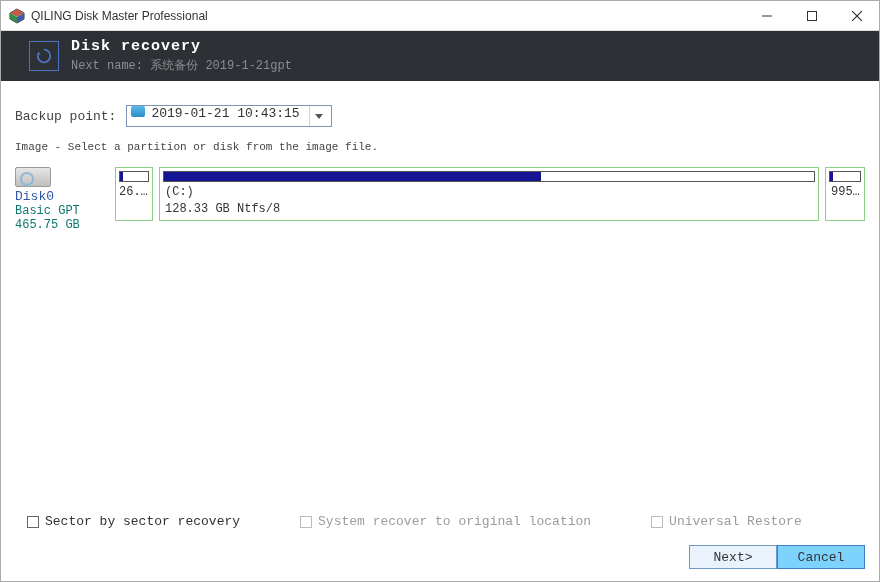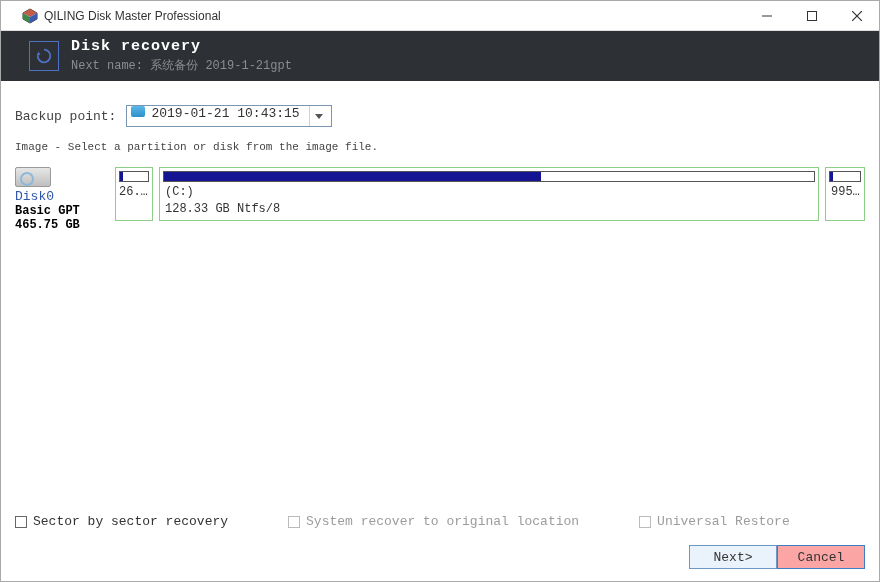--- a/index.html
+++ b/index.html
@@ -15,21 +15,21 @@
 }
 .mono { font-family: "Courier New", Consolas, monospace; }
 
 
 .titlebar {
   height: 30px;
   background: #fff;
   border-bottom: 1px solid #ddd;
   display: flex;
   align-items: center;
-  padding-left: 21px;
+  padding-left: 8px;
 }
 .titlebar .logo {
   width: 16px; height: 16px;
   margin-right: 6px;
   display: inline-flex;
 }
 .titlebar .title {
   font-size: 12px;
   color: #333;
   flex: 1;
@@ -129,21 +129,21 @@
 }
 .disk-drive-icon::after {
   content:"";
   position:absolute;
   left:4px; top:4px;
   width: 10px; height: 10px;
   border: 2px solid #8fb8d8;
   border-radius: 50%;
 }
 .disk-name { color: #2f55a8; font-weight: normal; font-size: 13px; }
-.disk-type, .disk-size { color: #000000; font-weight: bold; }
+.disk-type, .disk-size { color: #0f766e; }
 
 .partition {
   border: 1px solid #8ecf87;
   height: 54px;
   display: flex;
   flex-direction: column;
   padding: 3px;
   gap: 3px;
   font-size: 12px;
   color: #333;
@@ -161,21 +161,21 @@
 }
 .partition .p-line { margin-left: 2px; white-space: nowrap; overflow: hidden; text-overflow: ellipsis; }
 .p-small { width: 38px; }
 .p-small .p-line { margin-left: 0; }
 .p-main { flex: 1; border-color: #8ecf87; }
 .p-end { width: 40px; }
 
 
 .footer {
   position: absolute;
-  left: 0; right: 0; bottom: 0;
+  left: 12px; right: 0; bottom: 0;
   padding: 0 14px 12px 14px;
 }
 .opts {
   display: flex;
   gap: 60px;
   margin-bottom: 16px;
   font-size: 13px;
 }
 .opt { display: flex; align-items: center; gap: 6px; color: #333; }
 .opt.disabled { color: #9c9c9c; }
@@ -194,21 +194,21 @@
   width: 88px; height: 24px;
   border: 1px solid #6d98c4;
   background: #eaf3fb;
   display: flex;
   align-items: center;
   justify-content: center;
   font-size: 13px;
   color: #333;
   cursor: pointer;
 }
-.btn.highlight { border-color: #3e7ec2; background: #fca5a5; }
+.btn.highlight { border-color: #3e7ec2; background: #7dd3fc; }
 </style>
 </head>
 <body>
 
 <div class="titlebar">
   <span class="logo">
     <svg viewBox="0 0 16 16">
         <polygon points="8,1 15,5 15,11 8,15 1,11 1,5" fill="none" stroke="#333" stroke-width="1"></polygon>
         <polygon points="8,1 15,5 8,9 1,5" fill="#c25b4a"></polygon>
         <polygon points="1,5 8,9 8,15 1,11" fill="#3a8b4a"></polygon>

